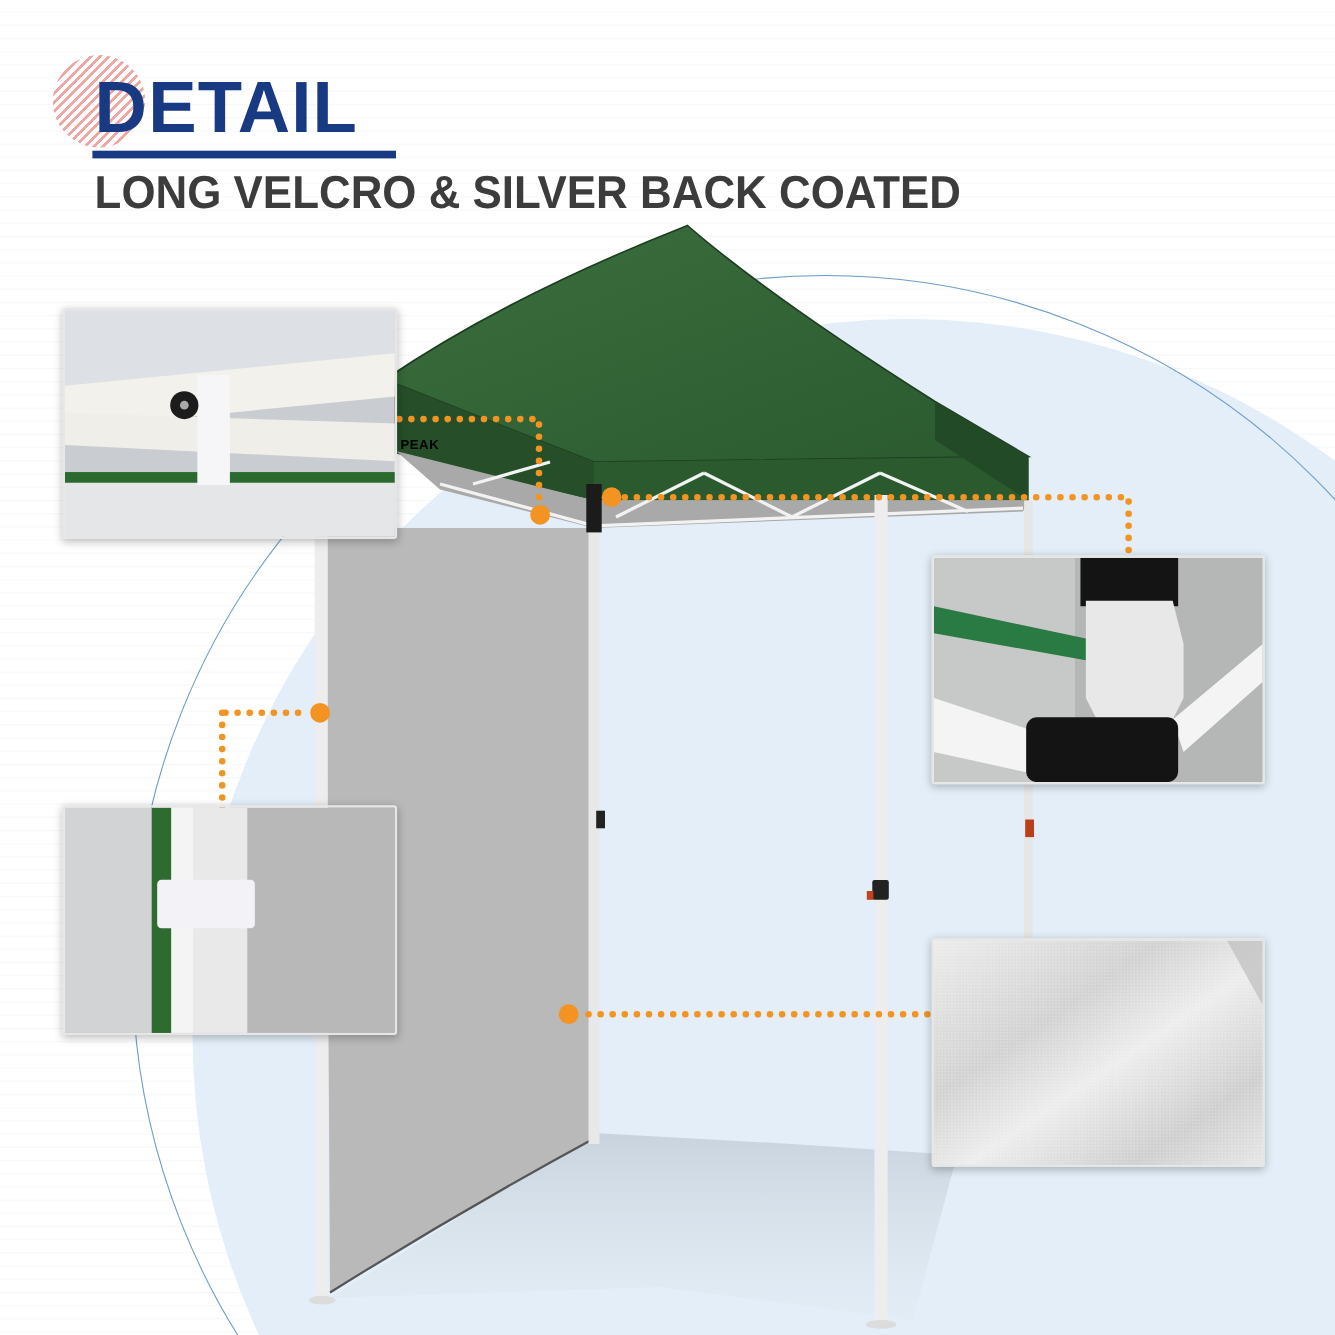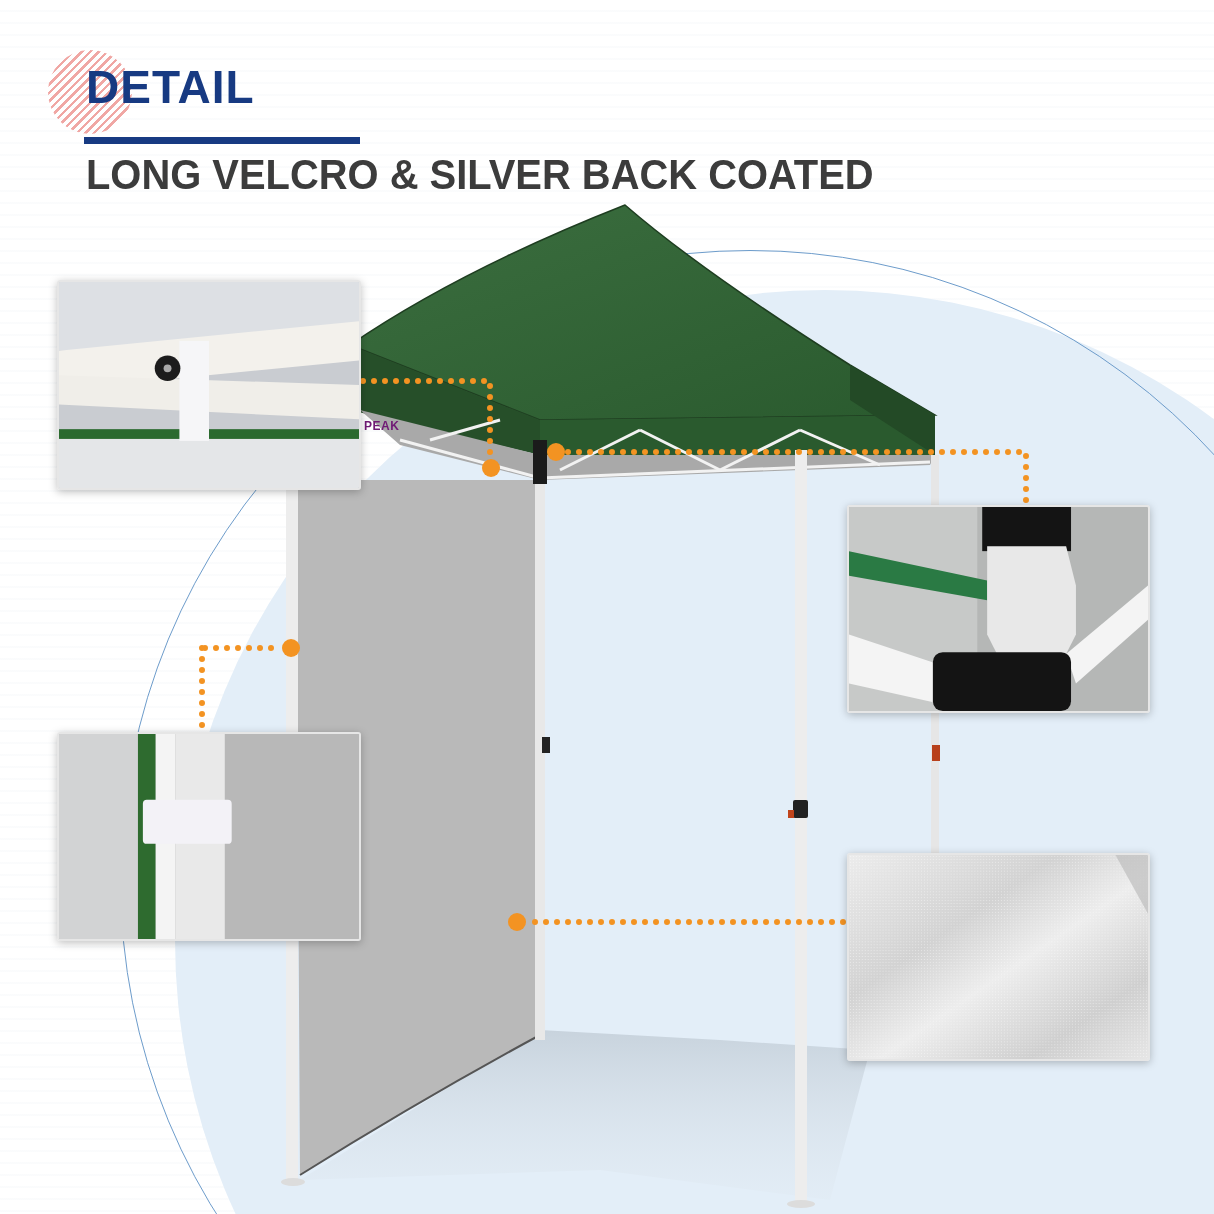--- a/index.html
+++ b/index.html
@@ -2,28 +2,28 @@
 <html><head>
 <meta charset="utf-8">
 <style>
   html,body{margin:0;padding:0;}
   body{width:1214px;height:1214px;position:relative;overflow:hidden;background:#ffffff;font-family:"Liberation Sans",sans-serif;}
   .bg-lines{position:absolute;inset:0;background:repeating-linear-gradient(180deg,#ffffff 0px,#ffffff 10px,#f6f8fa 11px,#ffffff 12px);}
   .bg-circle{position:absolute;left:175px;top:290px;width:1300px;height:1300px;border-radius:50%;background:#e3eef8;}
   .bg-ring{position:absolute;left:120px;top:250px;width:1260px;height:1260px;border-radius:50%;border:1.5px solid #6d9ccb;box-sizing:border-box;}
   .deco-stripe{position:absolute;left:48px;top:50px;width:84px;height:84px;border-radius:50%;
     background:repeating-linear-gradient(135deg,#f0a7a4 0px,#f0a7a4 2.5px,transparent 2.5px,transparent 6px);}
-  .title{position:absolute;left:86px;top:64px;font-size:46px;font-weight:700;color:#173a82;letter-spacing:1px;line-height:1;}
+  .title{position:absolute;left:86px;top:64px;font-size:66px;font-weight:700;color:#173a82;letter-spacing:1px;line-height:1;}
   .title-underline{position:absolute;left:84px;top:137px;width:276px;height:7px;background:#173a82;}
   .subtitle{position:absolute;left:86px;top:152px;font-size:42px;font-weight:700;color:#3c3c3c;line-height:1.1;white-space:nowrap;transform:scaleX(0.95);transform-origin:left;}
   .tent{position:absolute;left:0;top:0;width:1214px;height:1214px;}
   .inset{position:absolute;border:2px solid #e6e6e6;border-radius:3px;box-shadow:0 2px 8px rgba(0,0,0,0.25);overflow:hidden;box-sizing:border-box;}
   .inset svg{display:block;width:100%;height:100%;}
   .dots{position:absolute;}
-  .brand{position:absolute;left:364px;top:419px;color:#701a75;font-size:12px;font-weight:700;letter-spacing:0.5px;}
+  .brand{position:absolute;left:364px;top:397px;color:#000000;font-size:12px;font-weight:700;letter-spacing:0.5px;}
 </style>
 </head>
 <body>
 
 <div class="bg-lines"></div>
 <div class="bg-circle"></div>
 <div class="bg-ring"></div>
 
 <div class="deco-stripe"></div>
 <div class="title">DETAIL</div>

